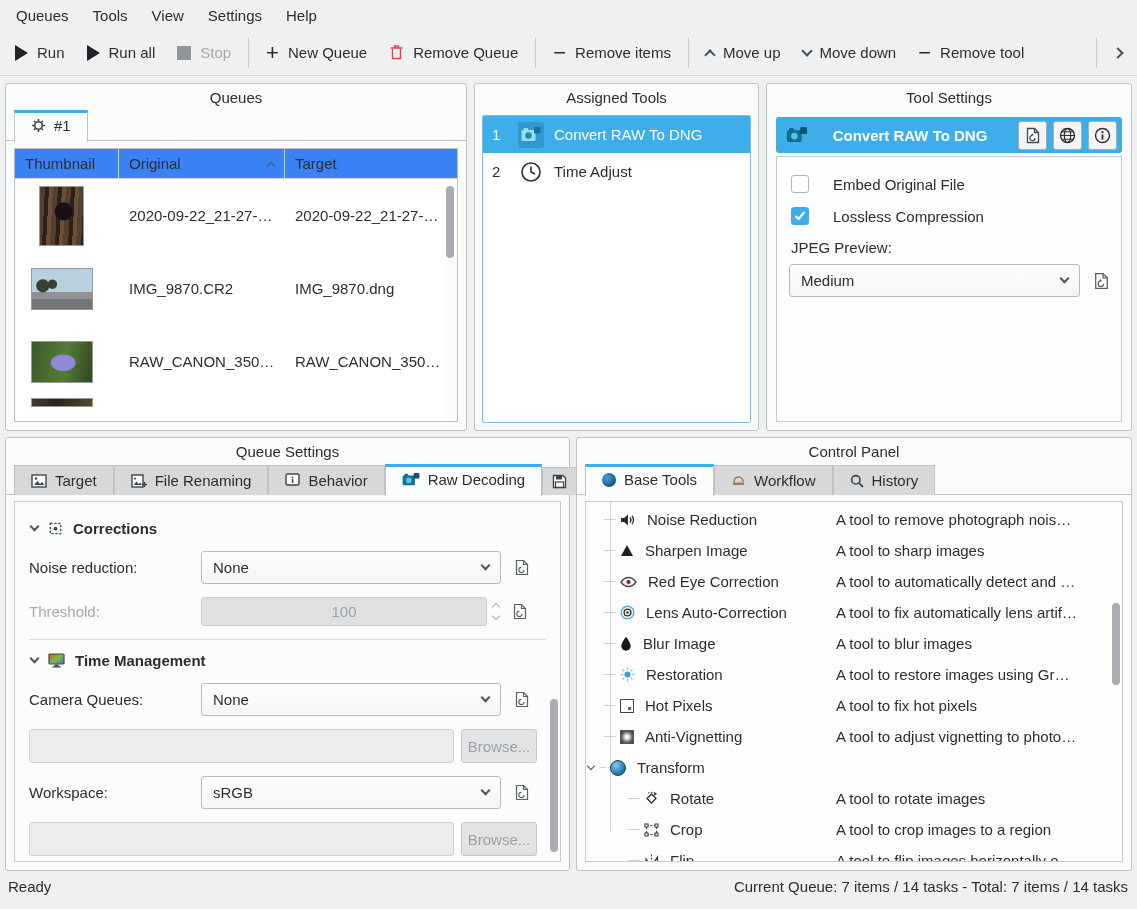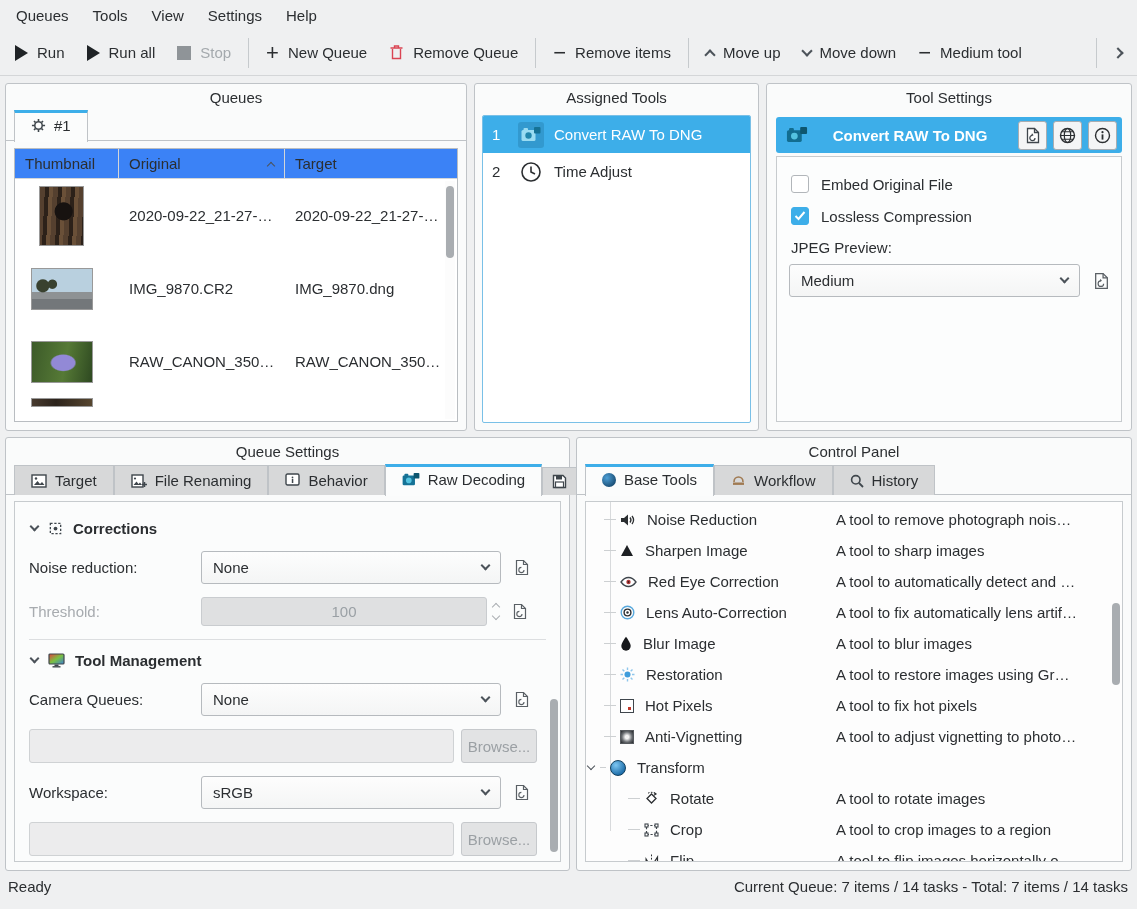--- a/index.html
+++ b/index.html
@@ -57,21 +57,21 @@
   .arow.sel{background:#3daee9;color:#fff}
   .arow .num{width:16px}
   .iconbox{width:26px;height:26px;display:flex;align-items:center;justify-content:center;border-radius:3px}
   .arow.sel .iconbox{background:rgba(0,60,90,.18)}
   
   .p-toolset{flex:1}
   .tshead{position:absolute;left:9px;right:9px;top:33px;height:36px;background:#3daee9;border-radius:3px;display:flex;align-items:center;padding:0 5px 0 10px}
   .tshead .ttl{flex:1;text-align:center;color:#fff;font-weight:bold}
   .hbtn{width:29px;height:29px;margin-left:6px;background:#f4f5f6;border:1px solid #a9adb1;border-radius:3px;display:flex;align-items:center;justify-content:center}
   .tsbody{position:absolute;left:9px;right:9px;top:72px;bottom:8px;background:#fcfdfd;border:1px solid #c7cbce;padding:12px}
-  .cbrow{display:flex;align-items:center;gap:12px;margin:6px 0 14px 2px}
+  .cbrow{display:flex;align-items:center;gap:24px;margin:6px 0 14px 2px}
   .cbox{width:18px;height:18px;border:1px solid #b2b6ba;border-radius:3px;background:#fff;display:flex;align-items:center;justify-content:center}
   .cbox.on{background:#3daee9;border-color:#3daee9}
   .jplabel{margin:10px 0 8px 2px}
   .comborow{display:flex;align-items:center;gap:14px}
   .combo{flex:1;height:33px;border:1px solid #b6babe;border-radius:3px;background:linear-gradient(#fdfdfd,#f4f5f5);display:flex;align-items:center;justify-content:space-between;padding:0 11px}
   
   .p-qset{width:565px}
   .qs-tabs{display:flex;align-items:flex-end;padding-left:8px;position:relative}
   .qs-tabs::after{content:"";position:absolute;left:0;right:0;bottom:0;height:1px;background:#bfc3c7}
   .qs-body{position:absolute;left:8px;right:8px;top:63px;bottom:8px;background:#fbfcfc;border:1px solid #c7cbce;padding:10px 4px 0 14px;overflow:hidden}
@@ -151,21 +151,21 @@
   <div class="tbtn">
     <span class="cv up ic"></span>
     <span class="lab">Move up</span>
   </div>
   <div class="tbtn">
     <span class="cv down ic"></span>
     <span class="lab">Move down</span>
   </div>
   <div class="tbtn">
     <span class="minus ic">−</span>
-    <span class="lab">Medium tool</span>
+    <span class="lab">Remove tool</span>
   </div>
   <div class="spacer"></div>
   <div class="tsep"></div>
   <div class="tbtn">
     <span class="cv right ic"></span>
   </div>
 </div>
 
 <div class="main">
   <div class="row-top">
@@ -444,21 +444,21 @@
                     <stop offset="0" stop-color="#e2413c"></stop>
                     <stop offset="0.5" stop-color="#79c141"></stop>
                     <stop offset="1" stop-color="#3b7fd4"></stop>
                   </linearGradient>
                 </defs>
                 <rect x="1" y="1" width="15" height="10" rx="1" fill="url(#rgb)" stroke="#3f464c" stroke-width="1.2"></rect>
                 <rect x="6.5" y="11.5" width="4" height="1.6" fill="#3f464c"></rect>
                 <rect x="4.5" y="13.1" width="8" height="1.4" fill="#3f464c"></rect>
               </svg>
           </span>
-          <span>Tool Management</span>
+          <span>Time Management</span>
         </div>
 
         <div class="formrow">
           <span class="flabel">Camera Queues:</span>
           <div class="fcombo">
             <span>None</span>
             <span class="cv down" style="width:7px;height:7px"></span>
           </div>
           <span class="fdoc ic">
             <svg width="14" height="17" viewBox="0 0 14 17">

